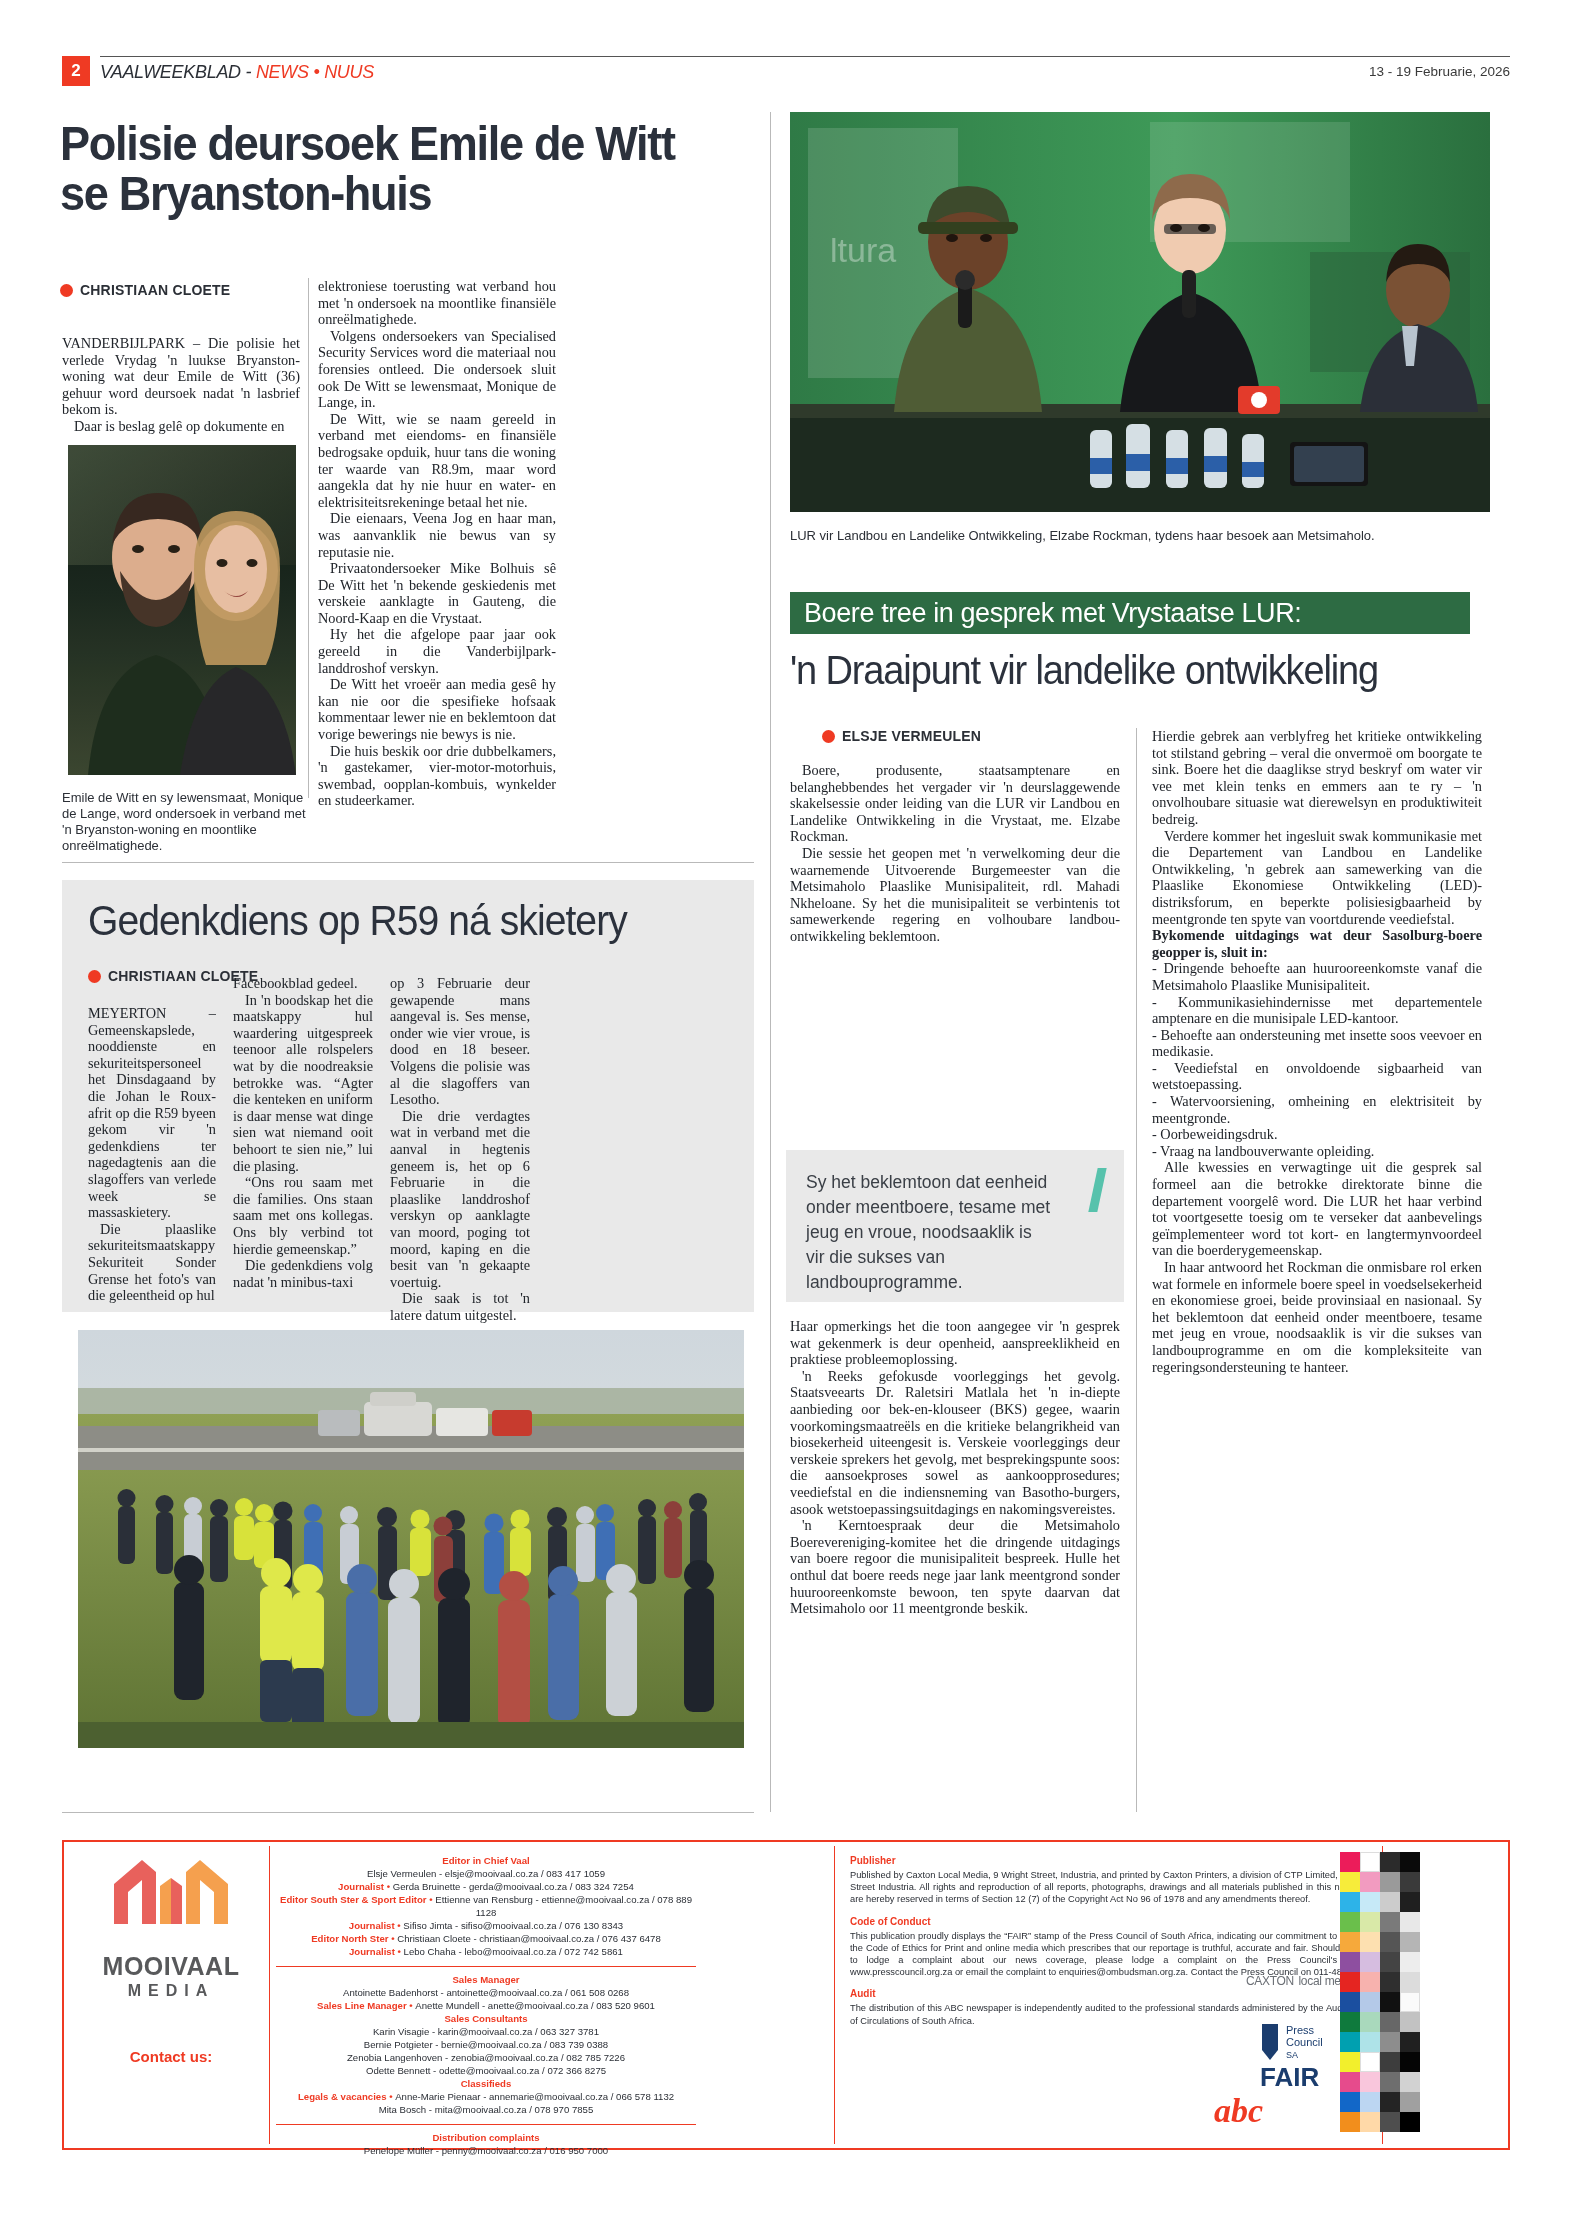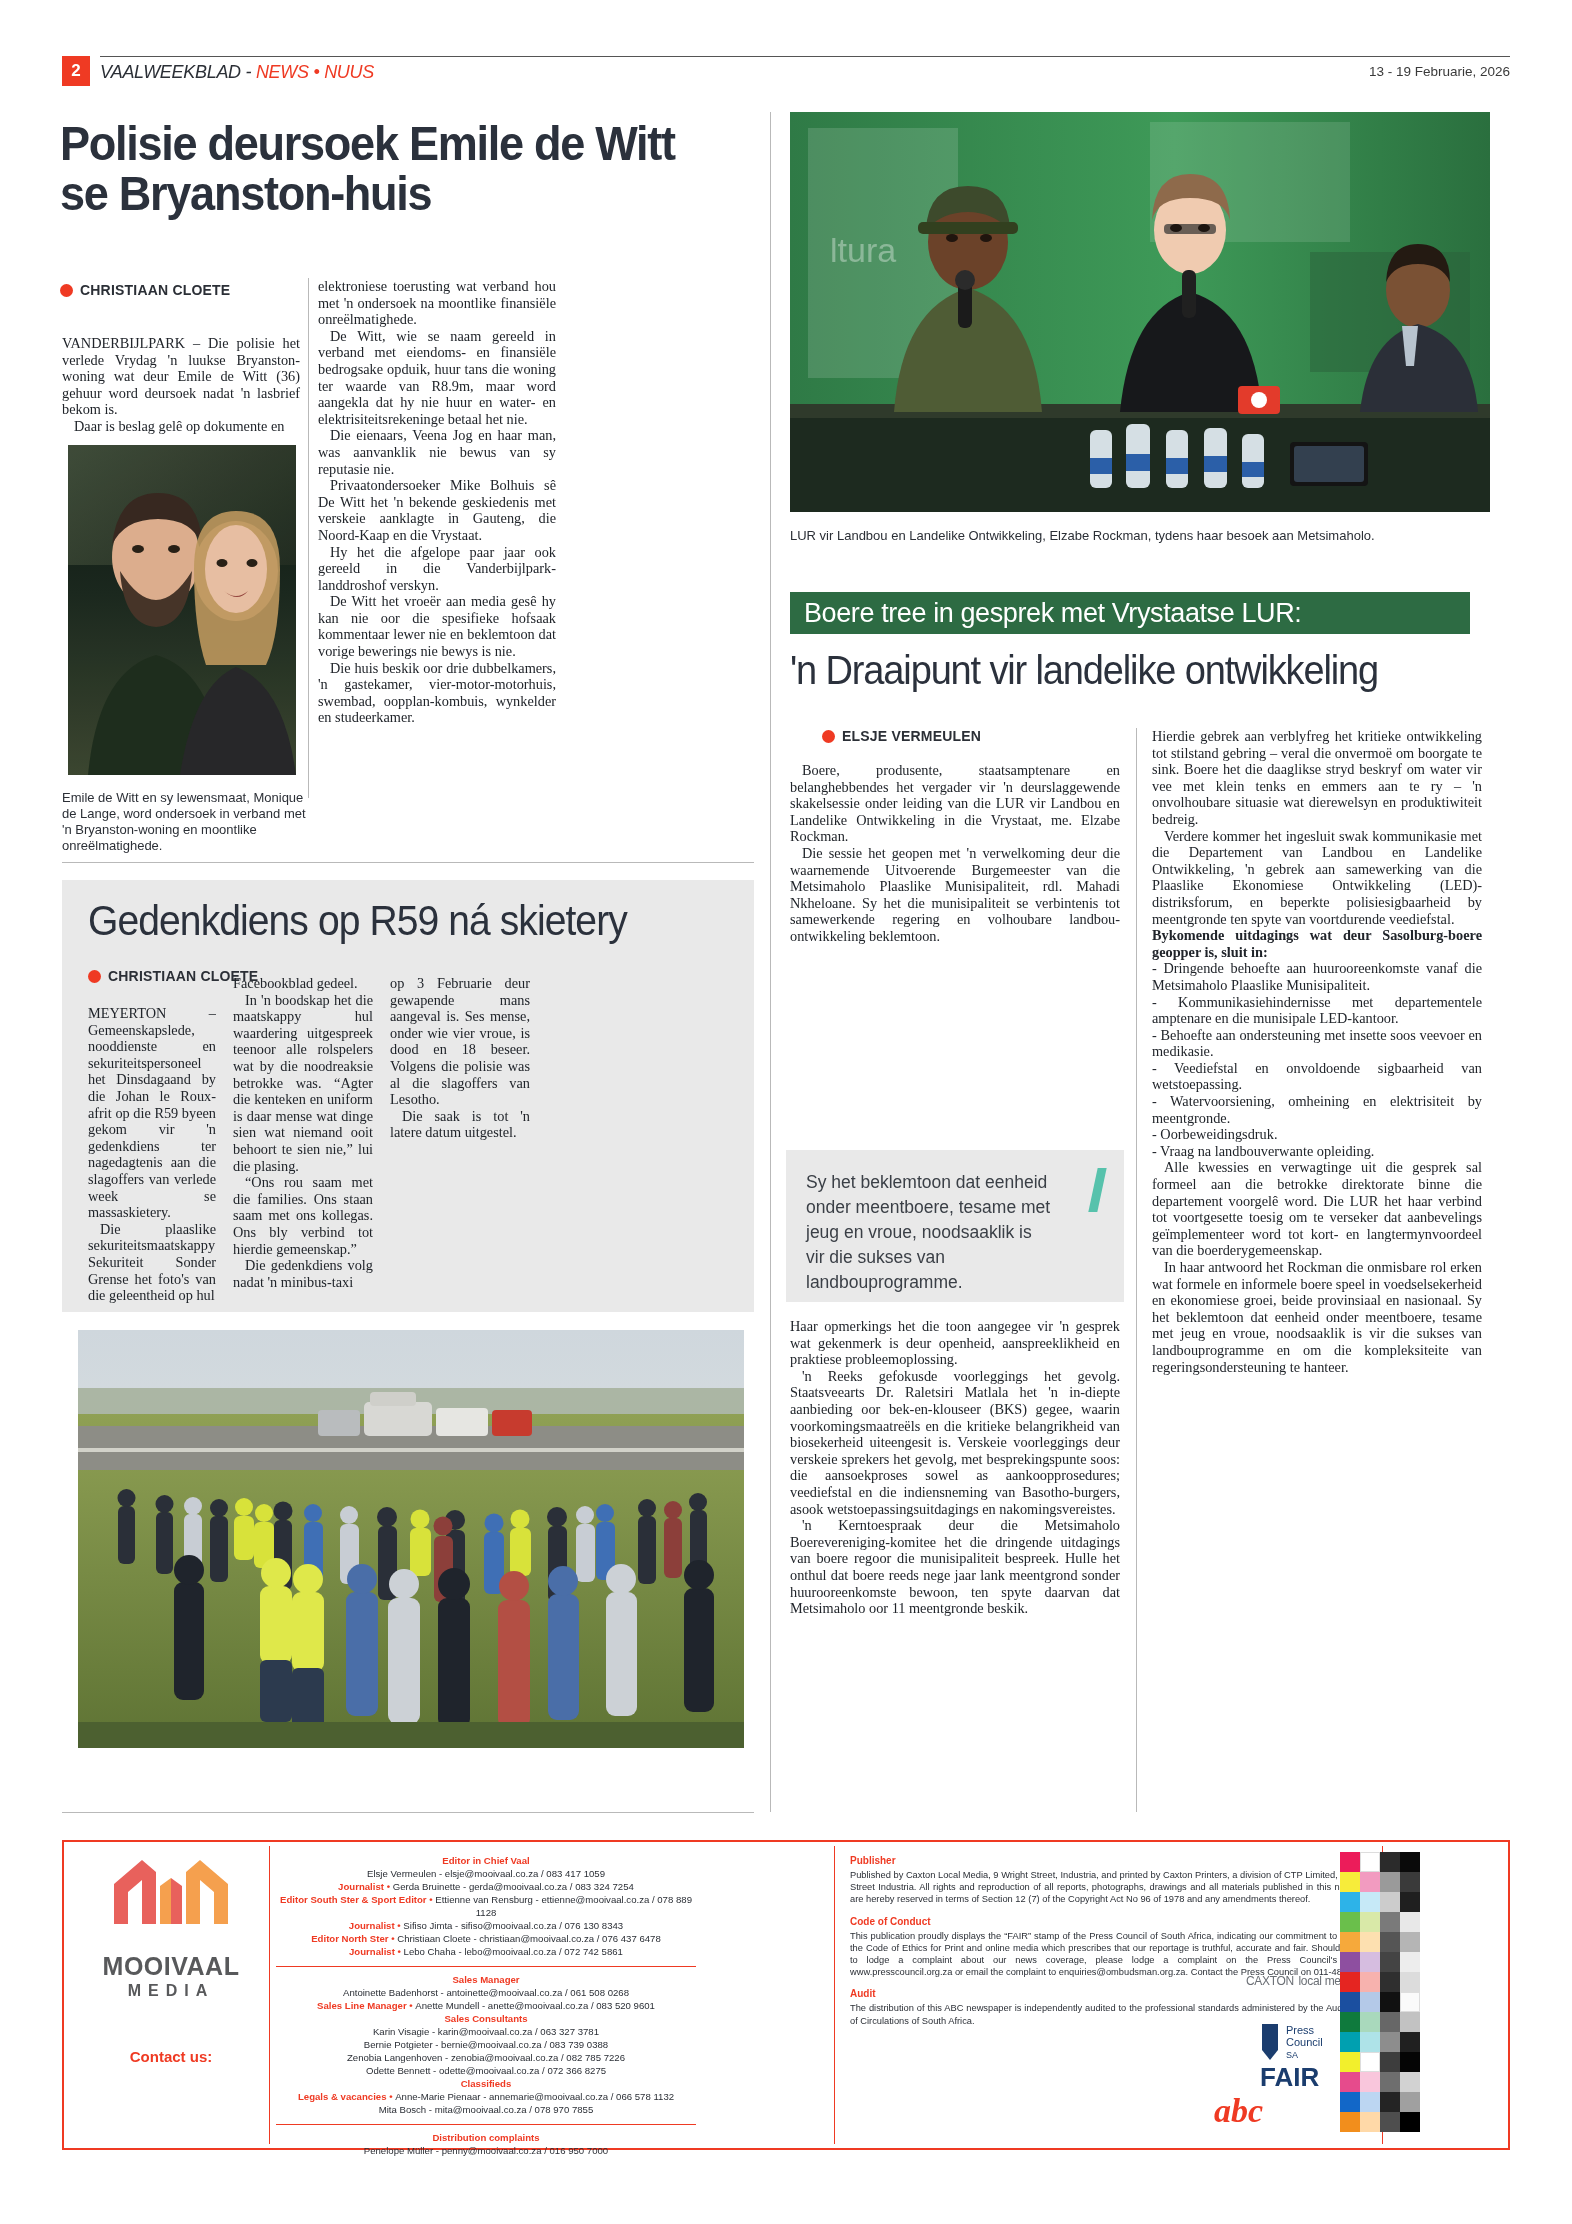--- a/index.html
+++ b/index.html
@@ -171,20 +171,21 @@
       <path d="M156 146 q12 10 24 0 q-10 12-24 0z" fill="#9c4a42"></path>
       <path d="M112 330 q14-90 56-108 q48 18 60 108z" fill="#2a2a2c"></path>
       <rect x="0" y="0" width="228" height="330" fill="#000" opacity=".05"></rect>
     </svg>
   </div>
 
   <div class="art1-cap caption">Emile de Witt en sy lewensmaat, Monique de Lange, word ondersoek in verband met 'n Bryanston-woning en moontlike onreëlmatighede.</div>
 
   <div class="art1-c2 body-col">
     <p class="first">elektroniese toerusting wat verband hou met 'n ondersoek na moontlike finansiële onreëlmatighede.</p>
+    <p>Volgens ondersoekers van Specialised Security Services word die materiaal nou forensies ontleed. Die ondersoek sluit ook De Witt se lewensmaat, Monique de Lange, in.</p>
     <p>De Witt, wie se naam gereeld in verband met eiendoms- en finansiële bedrogsake opduik, huur tans die woning ter waarde van R8.9m, maar word aangekla dat hy nie huur en water- en elektrisiteitsrekeninge betaal het nie.</p>
     <p>Die eienaars, Veena Jog en haar man, was aanvanklik nie bewus van sy reputasie nie.</p>
     <p>Privaatondersoeker Mike Bolhuis sê De Witt het 'n bekende geskiedenis met verskeie aanklagte in Gauteng, die Noord-Kaap en die Vrystaat.</p>
     <p>Hy het die afgelope paar jaar ook gereeld in die Vanderbijlpark-landdroshof verskyn.</p>
     <p>De Witt het vroeër aan media gesê hy kan nie oor die spesifieke hofsaak kommentaar lewer nie en beklemtoon dat vorige bewerings nie bewys is nie.</p>
     <p>Die huis beskik oor drie dubbelkamers, 'n gastekamer, vier-motor-motorhuis, swembad, oopplan-kombuis, wynkelder en studeerkamer.</p>
   </div>
 
   <div class="art2-band"></div>
   <div class="art2-head">Gedenkdiens op R59 ná skietery</div>
@@ -197,20 +198,21 @@
     <p>Die plaaslike sekuriteitsmaatskappy Sekuriteit Sonder Grense het foto's van die geleentheid op hul</p>
   </div>
   <div class="art2-c2 body-col">
     <p class="first">Facebookblad gedeel.</p>
     <p>In 'n boodskap het die maatskappy hul waardering uitgespreek teenoor alle rolspelers wat by die noodreaksie betrokke was. “Agter die kenteken en uniform is daar mense wat dinge sien wat niemand ooit behoort te sien nie,” lui die plasing.</p>
     <p>“Ons rou saam met die families. Ons staan saam met ons kollegas. Ons bly verbind tot hierdie gemeenskap.”</p>
     <p>Die gedenkdiens volg nadat 'n minibus-taxi</p>
   </div>
   <div class="art2-c3 body-col">
     <p class="first">op 3 Februarie deur gewapende mans aangeval is. Ses mense, onder wie vier vroue, is dood en 18 beseer. Volgens die polisie was al die slagoffers van Lesotho.</p>
+    <p>Die drie verdagtes wat in verband met die aanval in hegtenis geneem is, het op 6 Februarie in die plaaslike landdroshof verskyn op aanklagte van moord, poging tot moord, kaping en die besit van 'n gekaapte voertuig.</p>
     <p>Die saak is tot 'n latere datum uitgestel.</p>
   </div>
 
   <div class="art2-photo">
     <svg viewBox="0 0 666 418" width="666" height="418" preserveAspectRatio="none">
       <defs>
         <linearGradient id="g2sky" x1="0" y1="0" x2="0" y2="1">
           <stop offset="0" stop-color="#cfd7dd"></stop>
             <stop offset="1" stop-color="#e6e9e4"></stop>
         </linearGradient>

